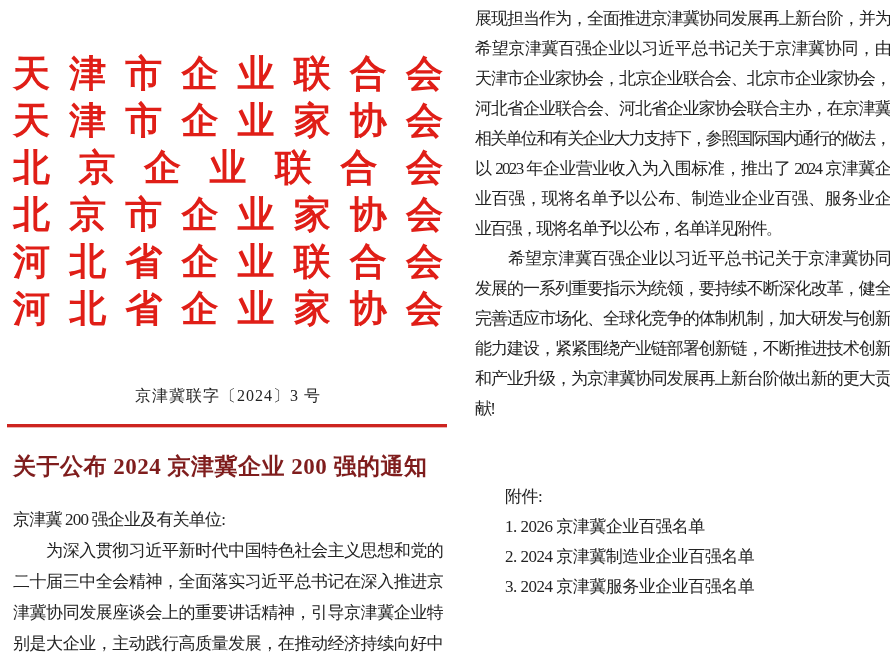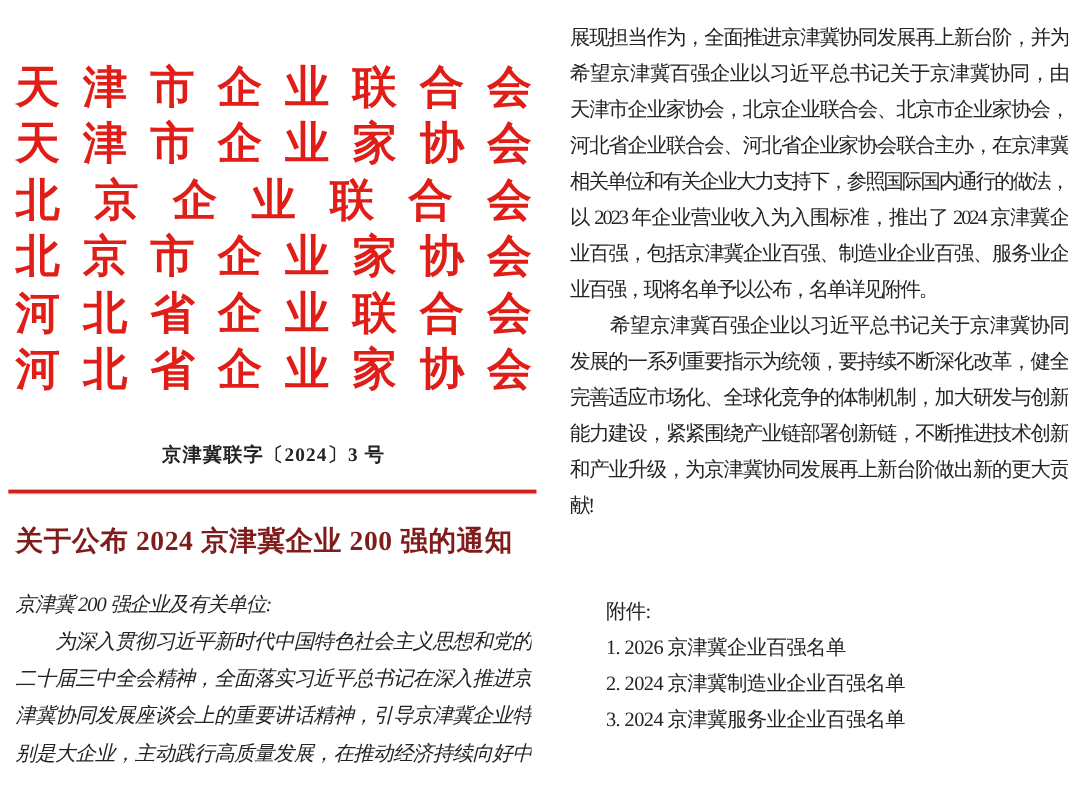--- a/index.html
+++ b/index.html
@@ -13,37 +13,37 @@
 
   .letterhead { margin-top:50px; }
   .lh-row {
     display:flex; justify-content:space-between; align-items:center;
     height:47px; font-size:37px; font-weight:bold; line-height:1;
     color:var(--red,#e01e17);
   }
   .lh-row span { display:block; }
 
   .doc-number {
-    margin-top:36px; text-align:center; font-size:16px; font-weight:700;
+    margin-top:52px; text-align:center; font-size:16px; font-weight:400;
     letter-spacing:1px; line-height:24px; white-space:nowrap;
   }
   .rule {
     margin-top:16px; margin-left:-6px; width:calc(100% + 10px); height:3px;
     background:var(--rule,#cd2420);
     box-shadow:0 1px 0 rgba(205,36,32,0.35);
   }
   .title {
     margin-top:24px; font-weight:bold; font-size:23px;
     line-height:32px; white-space:nowrap; color:#7f1d1d; letter-spacing:0.5px;
   }
 
-  .body-left { margin-top:21px; font-size:17px; letter-spacing:-0.8px;font-style:italic; }
+  .body-left { margin-top:21px; font-size:17px; letter-spacing:-0.8px; }
   .body-left .tline { line-height:31px; height:31px; overflow:hidden; }
 
-  .body-right { padding-top:17px; font-size:17px; letter-spacing:-1.7px; }
+  .body-right { padding-top:4px; font-size:17px; letter-spacing:-1.7px; }
   .body-right .tline { line-height:30px; height:30px; overflow:hidden; }
 
   .tline { white-space:normal; }
   .tline.fill { text-align:justify; text-align-last:justify; }
 
   .attachments { margin-top:58px; padding-left:30px; font-size:17px; letter-spacing:-0.5px; }
   .attachments .tline, .att-label { line-height:30px; height:30px; overflow:hidden; }
   .att-label { font-weight:400; }
 </style>
 </head>
@@ -130,21 +130,21 @@
   </div>
 
   <div class="col-right">
     <div class="body-right">
         <div class="tline fill">展现担当作为，全面推进京津冀协同发展再上新台阶，并为</div>
         <div class="tline fill">希望京津冀百强企业以习近平总书记关于京津冀协同，由</div>
         <div class="tline fill">天津市企业家协会，北京企业联合会、北京市企业家协会，</div>
         <div class="tline fill">河北省企业联合会、河北省企业家协会联合主办，在京津冀</div>
         <div class="tline fill">相关单位和有关企业大力支持下，参照国际国内通行的做法，</div>
         <div class="tline fill">以 2023 年企业营业收入为入围标准，推出了 2024 京津冀企</div>
-        <div class="tline fill">业百强，包括京津冀企业百强、制造业企业百强、服务业企</div>
+        <div class="tline fill">业百强，现将名单予以公布、制造业企业百强、服务业企</div>
         <div class="tline">业百强，现将名单予以公布，名单详见附件。</div>
         <div class="tline fill">　　希望京津冀百强企业以习近平总书记关于京津冀协同</div>
         <div class="tline fill">发展的一系列重要指示为统领，要持续不断深化改革，健全</div>
         <div class="tline fill">完善适应市场化、全球化竞争的体制机制，加大研发与创新</div>
         <div class="tline fill">能力建设，紧紧围绕产业链部署创新链，不断推进技术创新</div>
         <div class="tline fill">和产业升级，为京津冀协同发展再上新台阶做出新的更大贡</div>
         <div class="tline">献!</div>
       </div>
 
     <div class="attachments">

